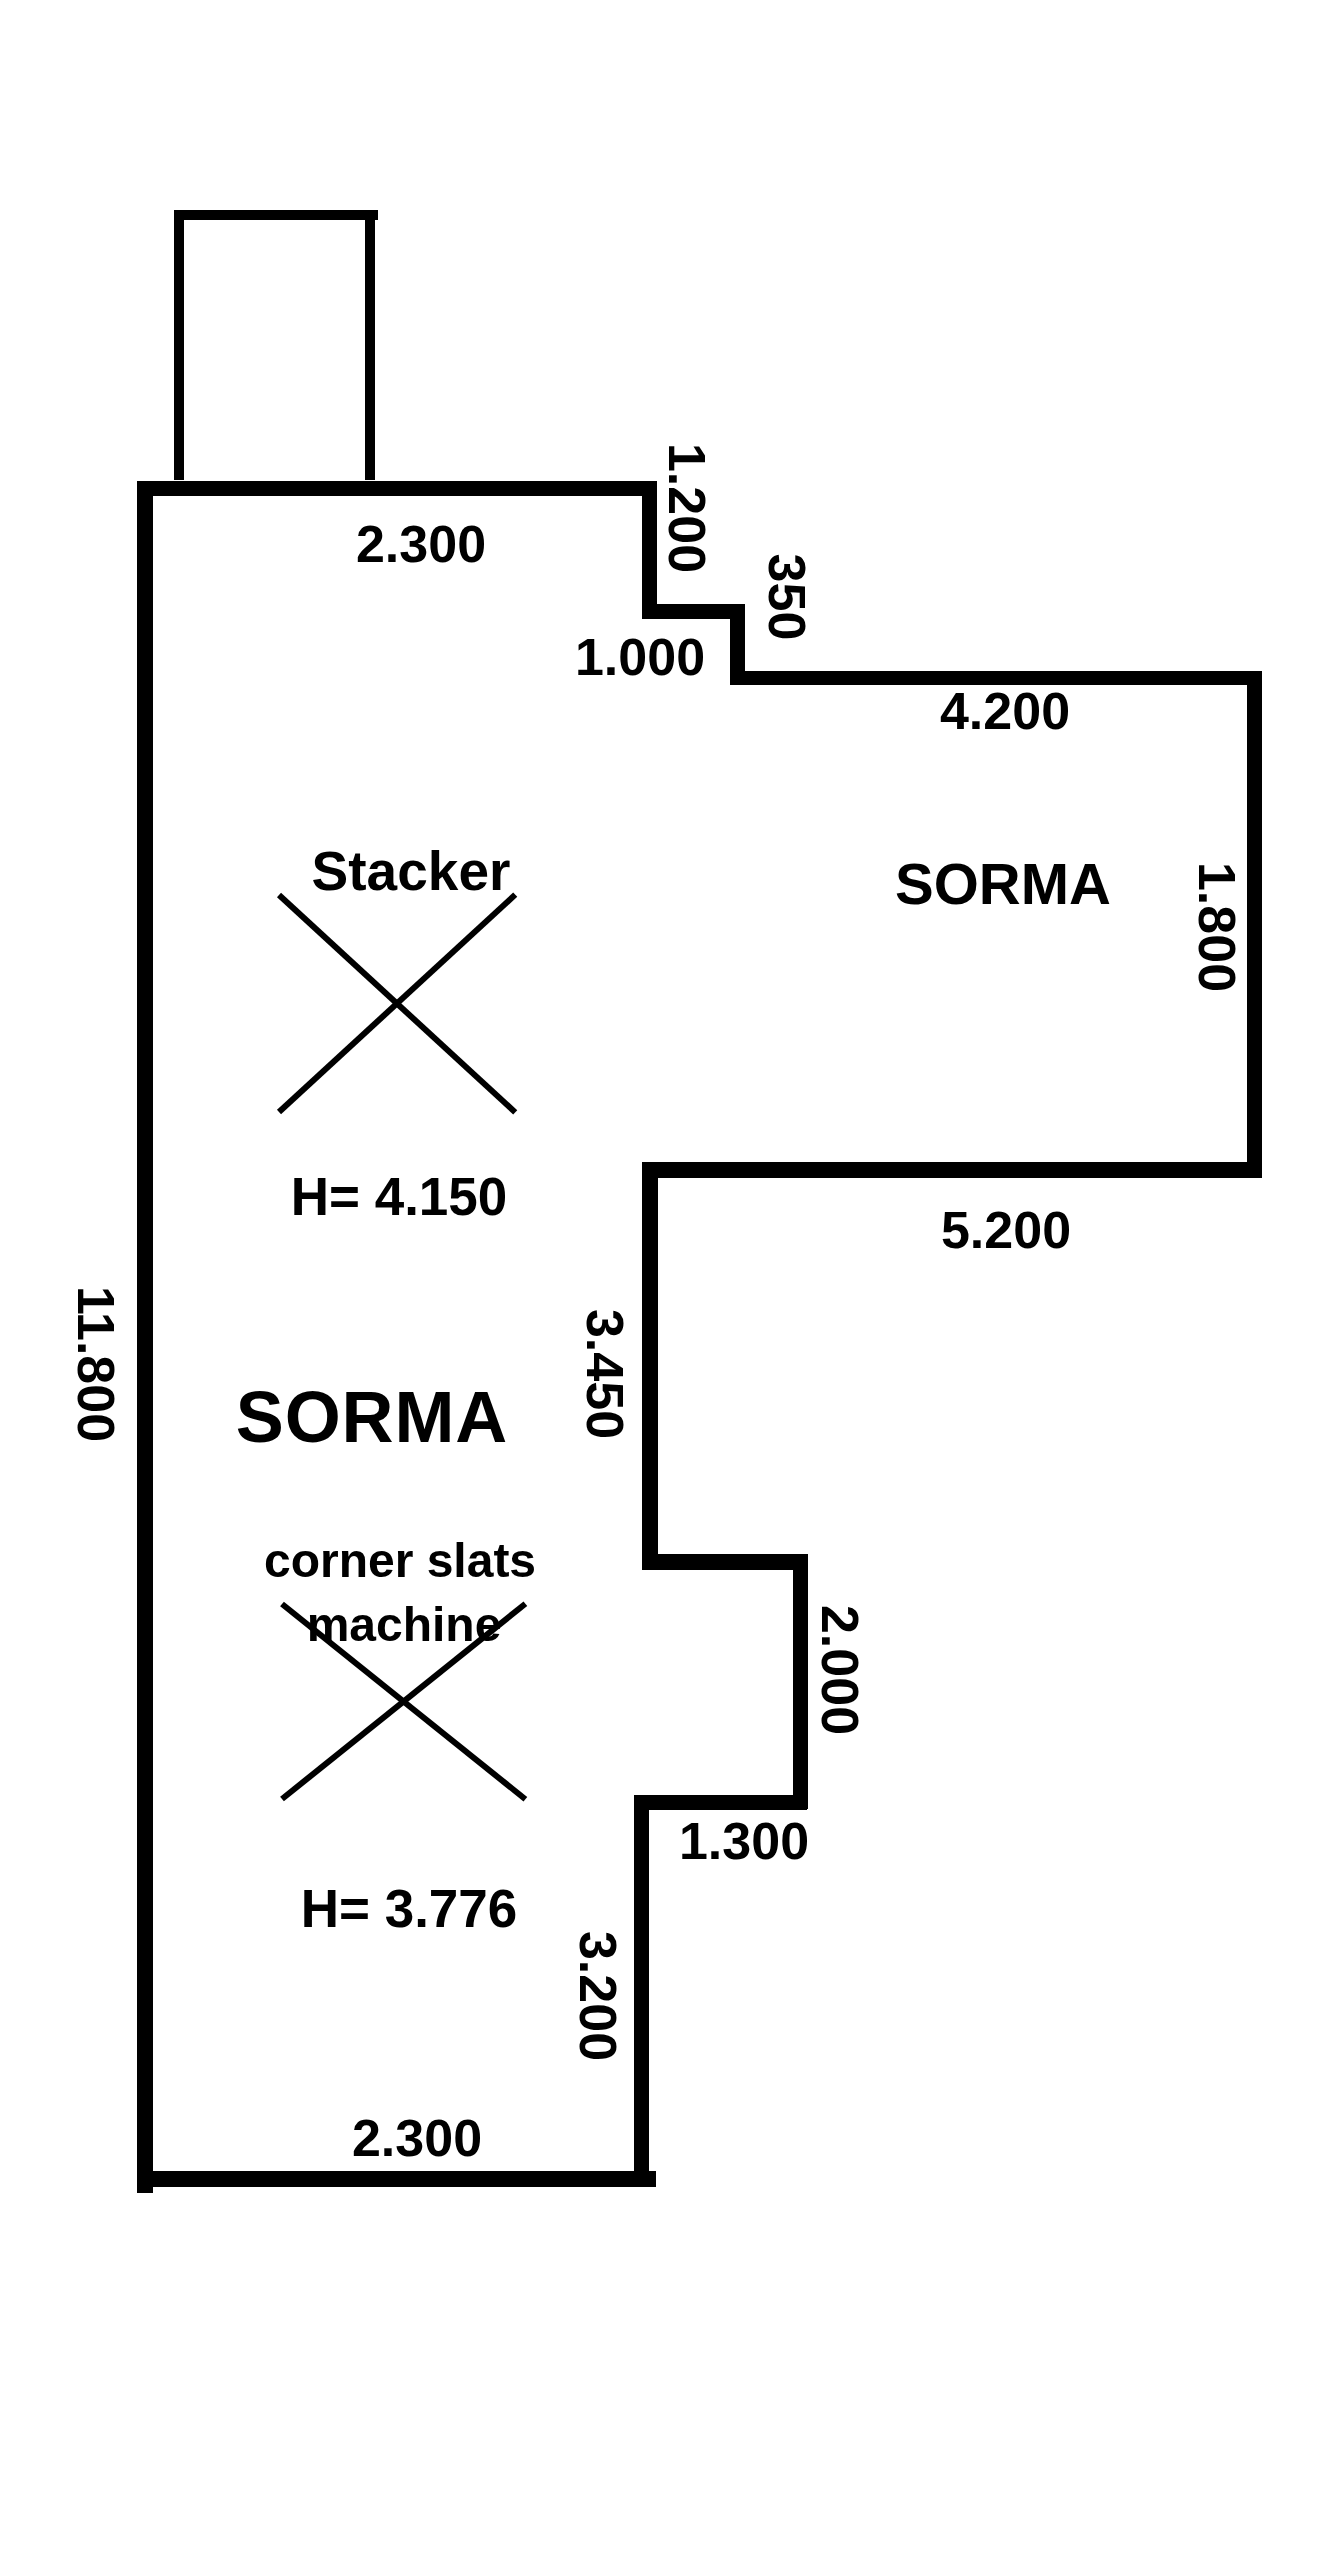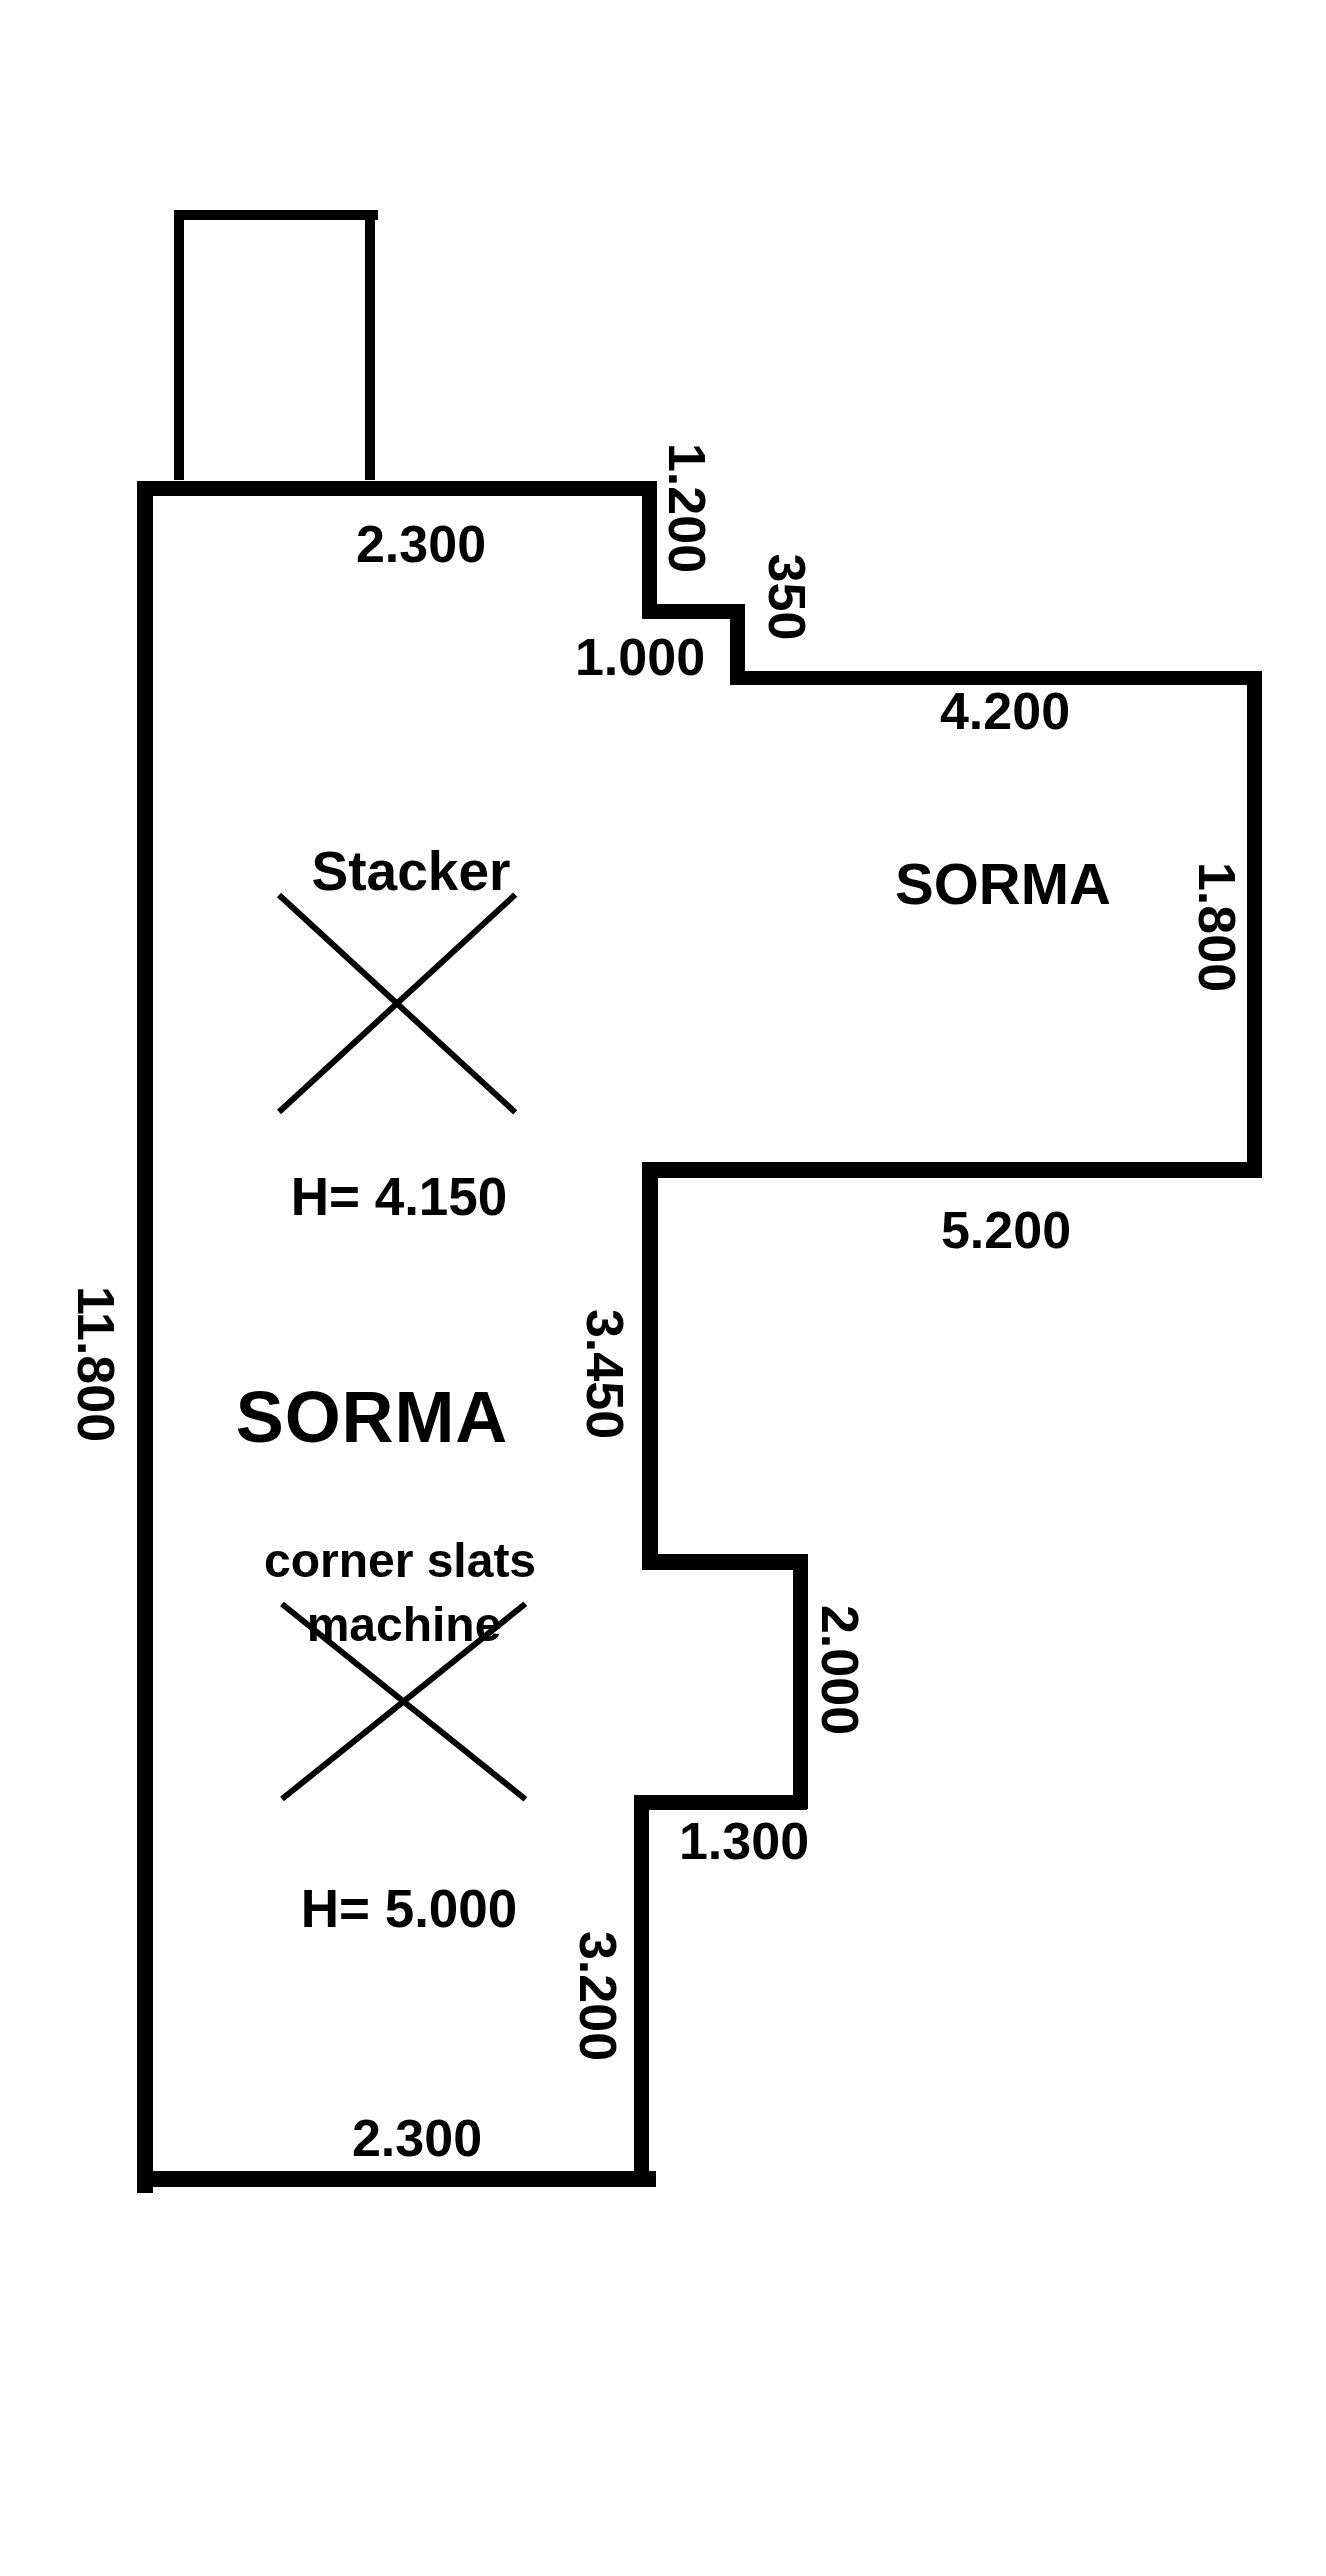--- a/index.html
+++ b/index.html
@@ -70,20 +70,20 @@
     <div class="label dim rot" style="left: 605px; top: 1374px;">3.450</div>
     <div class="label dim rot" style="left: 840px; top: 1670px;">2.000</div>
     <div class="label dim" style="left: 744px; top: 1841px;">1.300</div>
     <div class="label dim rot" style="left: 598px; top: 1996px;">3.200</div>
     <div class="label dim" style="left: 417px; top: 2138px;">2.300</div>
     <div class="label room-sm" style="left: 393px; top: 871px; margin-left: 18px;">Stacker</div>
     <div class="label room-h" style="left: 399px; top: 1168px;">H= 4.150</div>
     <div class="label room-lg" style="left: 372px; top: 1417px;">SORMA</div>
     <div class="label room-xs" style="left: 400px; top: 1561px;">corner slats</div>
     <div class="label room-xs" style="left: 404px; top: 1625px;">machine</div>
-    <div class="label room-h" style="left: 409px; top: 1880px;">H= 5.000</div>
+    <div class="label room-h" style="left: 409px; top: 1880px;">H= 3.776</div>
     <div class="label room-md" style="left: 1003px; top: 884px;">SORMA</div>
     <div class="xline" style="left: 279px; top: 892px; width: 321px; transform: rotate(42.6141deg); background: rgb(0, 0, 0);"></div>
     <div class="xline" style="left: 279px; top: 1109px; width: 321px; transform: rotate(-42.6141deg); background: rgb(0, 0, 0);"></div>
     <div class="xline" style="left: 282px; top: 1601px; width: 312px; transform: rotate(38.7338deg); background: rgb(0, 0, 0);"></div>
     <div class="xline" style="left: 282px; top: 1796px; width: 312px; transform: rotate(-38.7338deg); background: rgb(0, 0, 0);"></div>
   </div>
 
 
 </body></html>

